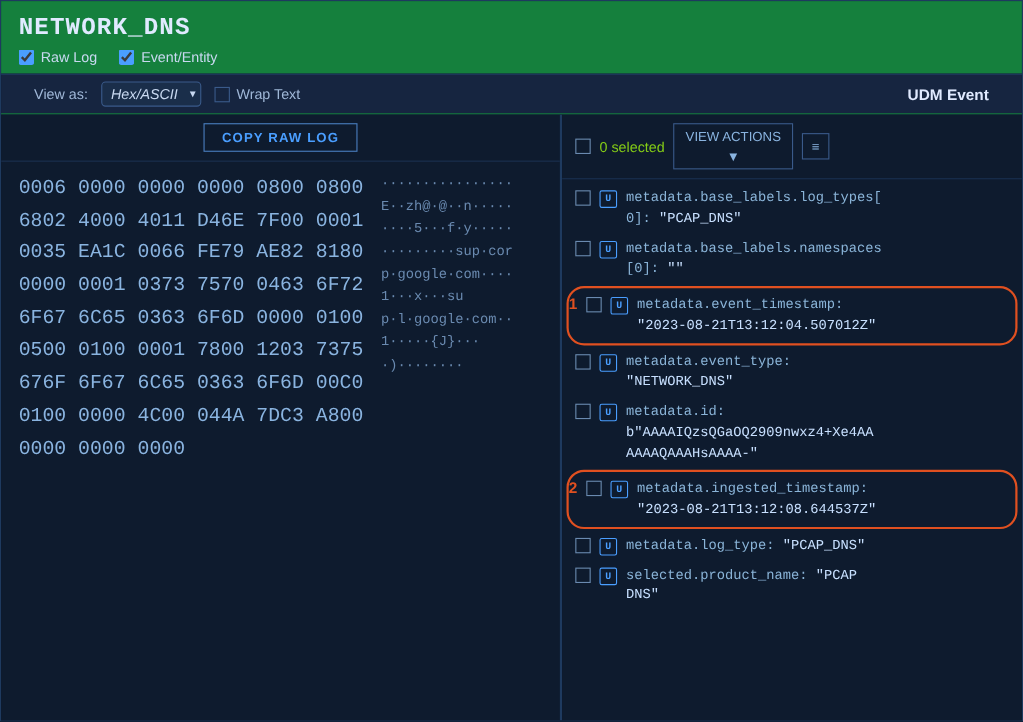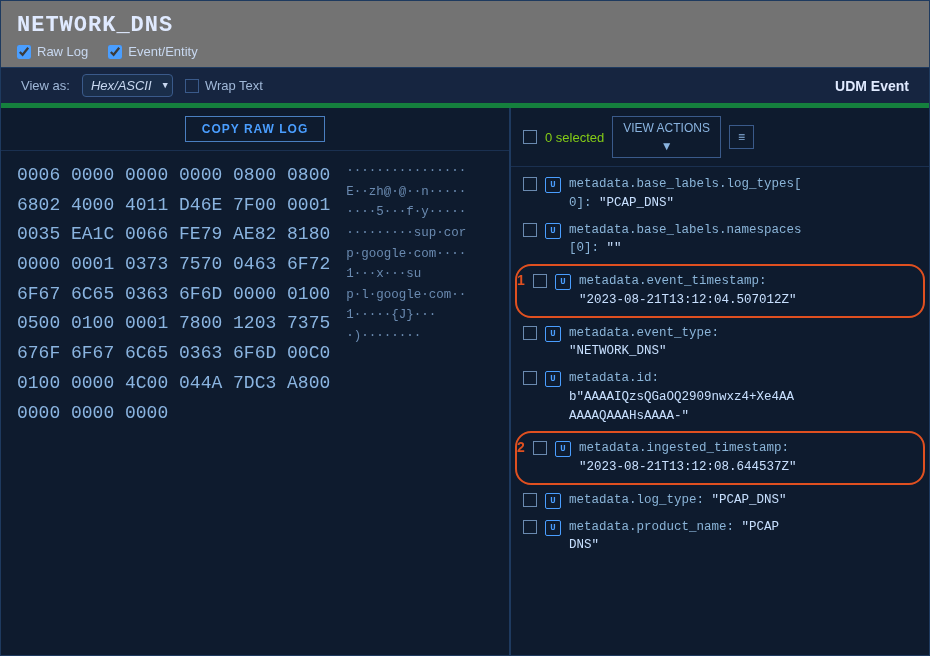--- a/index.html
+++ b/index.html
@@ -16,21 +16,21 @@
       width: 930px;
       height: 656px;
       background: #0e1b2e;
       display: flex;
       flex-direction: column;
       border: 1px solid #1e3a5f;
     }
     
     .header {
       padding: 12px 16px 8px 16px;
-      background: #737373;
+      background: #15803d;
     }
     .title {
       font-size: 22px;
       font-weight: bold;
       color: #e0eaff;
       letter-spacing: 1px;
       margin-bottom: 6px;
     }
     .checkboxes-row {
       display: flex;
@@ -47,24 +47,24 @@
     }
     .checkbox-label input[type="checkbox"] {
       accent-color: #4a9eff;
       width: 14px;
       height: 14px;
     }
     
     .toolbar {
       background: #162540;
       border-top: 1px solid #1e3a5f;
-      border-bottom: 5px solid #15803d;
-      display: flex;
-      align-items: center;
-      padding: 6px 20px;
+      border-bottom: 1px solid #15803d;
+      display: flex;
+      align-items: center;
+      padding: 6px 30px;
       gap: 12px;
     }
     .view-as-label {
       color: #a0b8d8;
       font-family: Arial, sans-serif;
       font-size: 13px;
     }
     .select-dropdown {
       background: #1a2e4a;
       color: #c8d8f0;
@@ -431,21 +431,21 @@
           <div class="udm-item-icon">U</div>
           <div class="udm-item-text">
             <span class="field-name">metadata.log_type: </span><span class="field-value">"PCAP_DNS"</span>
           </div>
         </div>
 
         <div class="udm-item">
           <div class="udm-item-checkbox"></div>
           <div class="udm-item-icon">U</div>
           <div class="udm-item-text">
-            <span class="field-name">metadata.product_name: </span><span class="field-value">"PCAP<br>DNS"</span>
+            <span class="field-name">selected.product_name: </span><span class="field-value">"PCAP<br>DNS"</span>
           </div>
         </div>
 
       </div>
     </div>
 
   </div>
 </div>
 
 </body></html>

